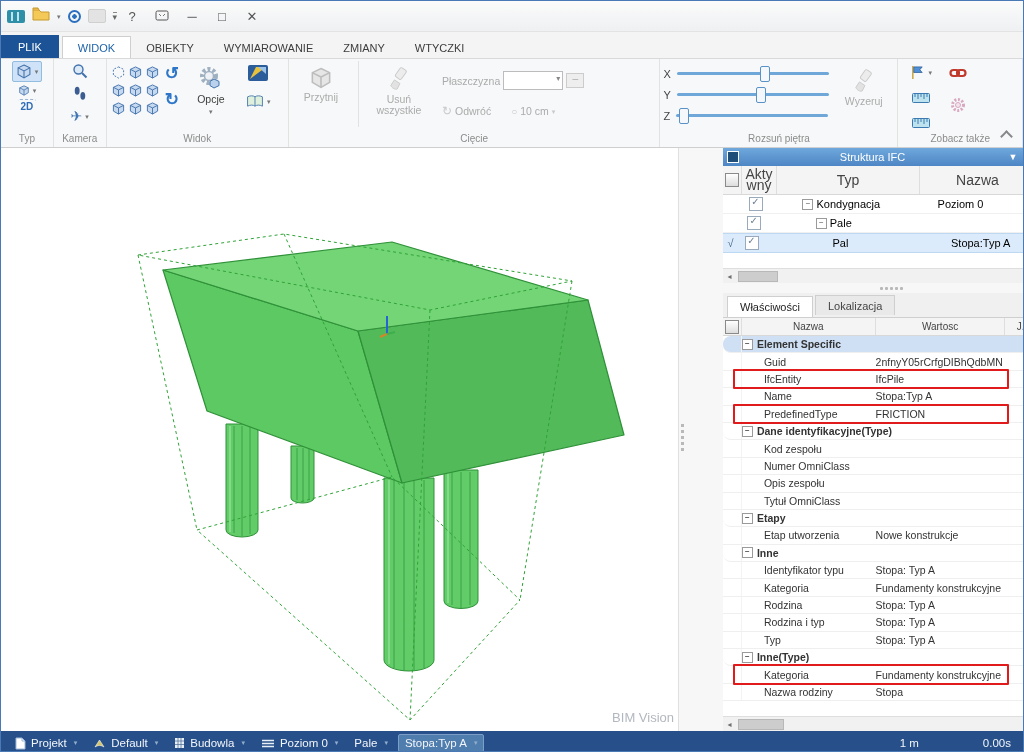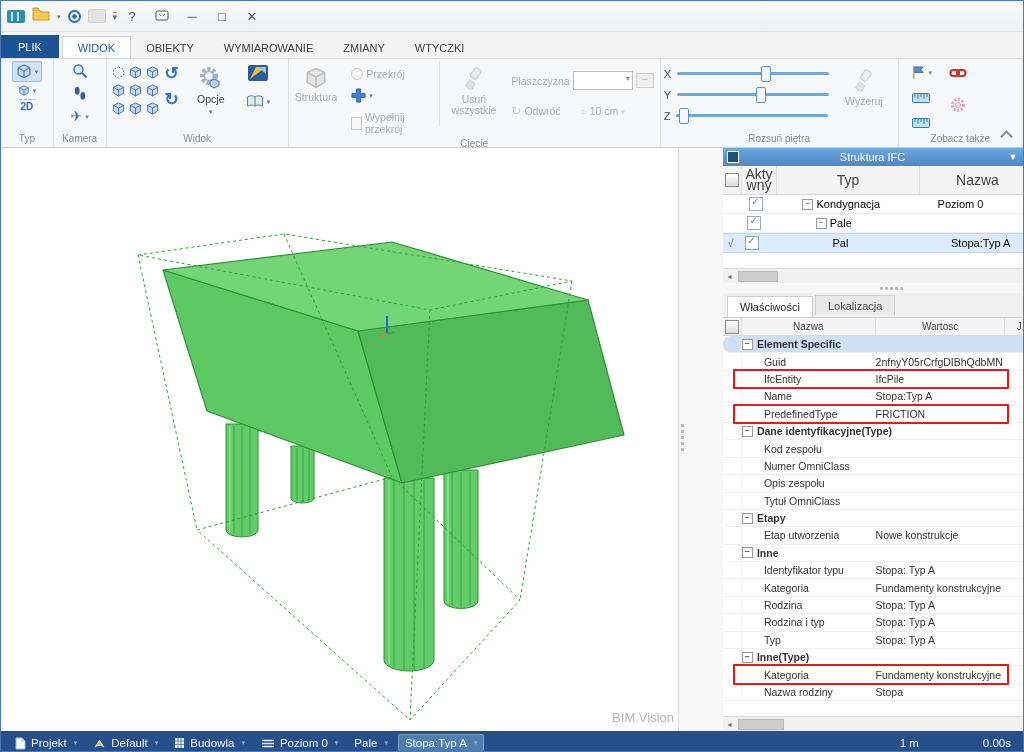--- a/index.html
+++ b/index.html
@@ -259,37 +259,21 @@
       <div class="rlbl">Widok</div>
     </div>
 
     <div class="rg" style="width:366px">
       <div class="rbody" style="gap:8px">
         <div class="ib big dis" style="width:52px;margin-top:4px">
           <svg width="24" height="22" viewBox="0 0 14 14">
               <path d="M7 1l5.5 2.6v6.2L7 13 1.5 9.8V3.6z" fill="#e6e6e6" stroke="#bdbdbd"></path>
               <path d="M1.5 3.6L7 6.4l5.5-2.8M7 6.4V13" fill="none" stroke="#bdbdbd"></path>
             </svg>
-          <span>Struktura</span>
-        </div>
-        <div class="colstack" style="align-items:flex-start;gap:4px;margin-top:5px">
-          <span class="ib dis">
-              <span class="radio"></span>
-              <span>Przekrój</span>
-            </span>
-          <span class="ib">
-              <svg width="15" height="15" viewBox="0 0 16 16">
-                <path d="M6 1h4v5h5v4h-5v5H6v-5H1V6h5z" fill="#3d84d6" stroke="#1f5fae"></path>
-              </svg>
-              <span class="car">▾</span>
-            </span>
-          <span class="ib dis">
-              <span class="chk"></span>
-              <span>Wypełnij przekrój</span>
-            </span>
+          <span>Przytnij</span>
         </div>
         <div style="width:1px;background:#e2e2e2;height:66px"></div>
         <div class="ib big dis" style="width:58px;margin-top:4px">
           <svg width="20" height="24" viewBox="0 0 22 26">
               <rect x="9" y="1" width="8" height="12" rx="2" transform="rotate(35 13 7)" fill="#ececec" stroke="#c9c9c9"></rect>
               <path d="M6 14l6 4-3 6c-2 1-6-1-7-4z" fill="#e2e2e2" stroke="#c9c9c9"></path>
             </svg>
           <span>Usuń wszystkie</span>
         </div>
         <div class="colstack" style="align-items:flex-start;gap:10px;margin-top:8px">

